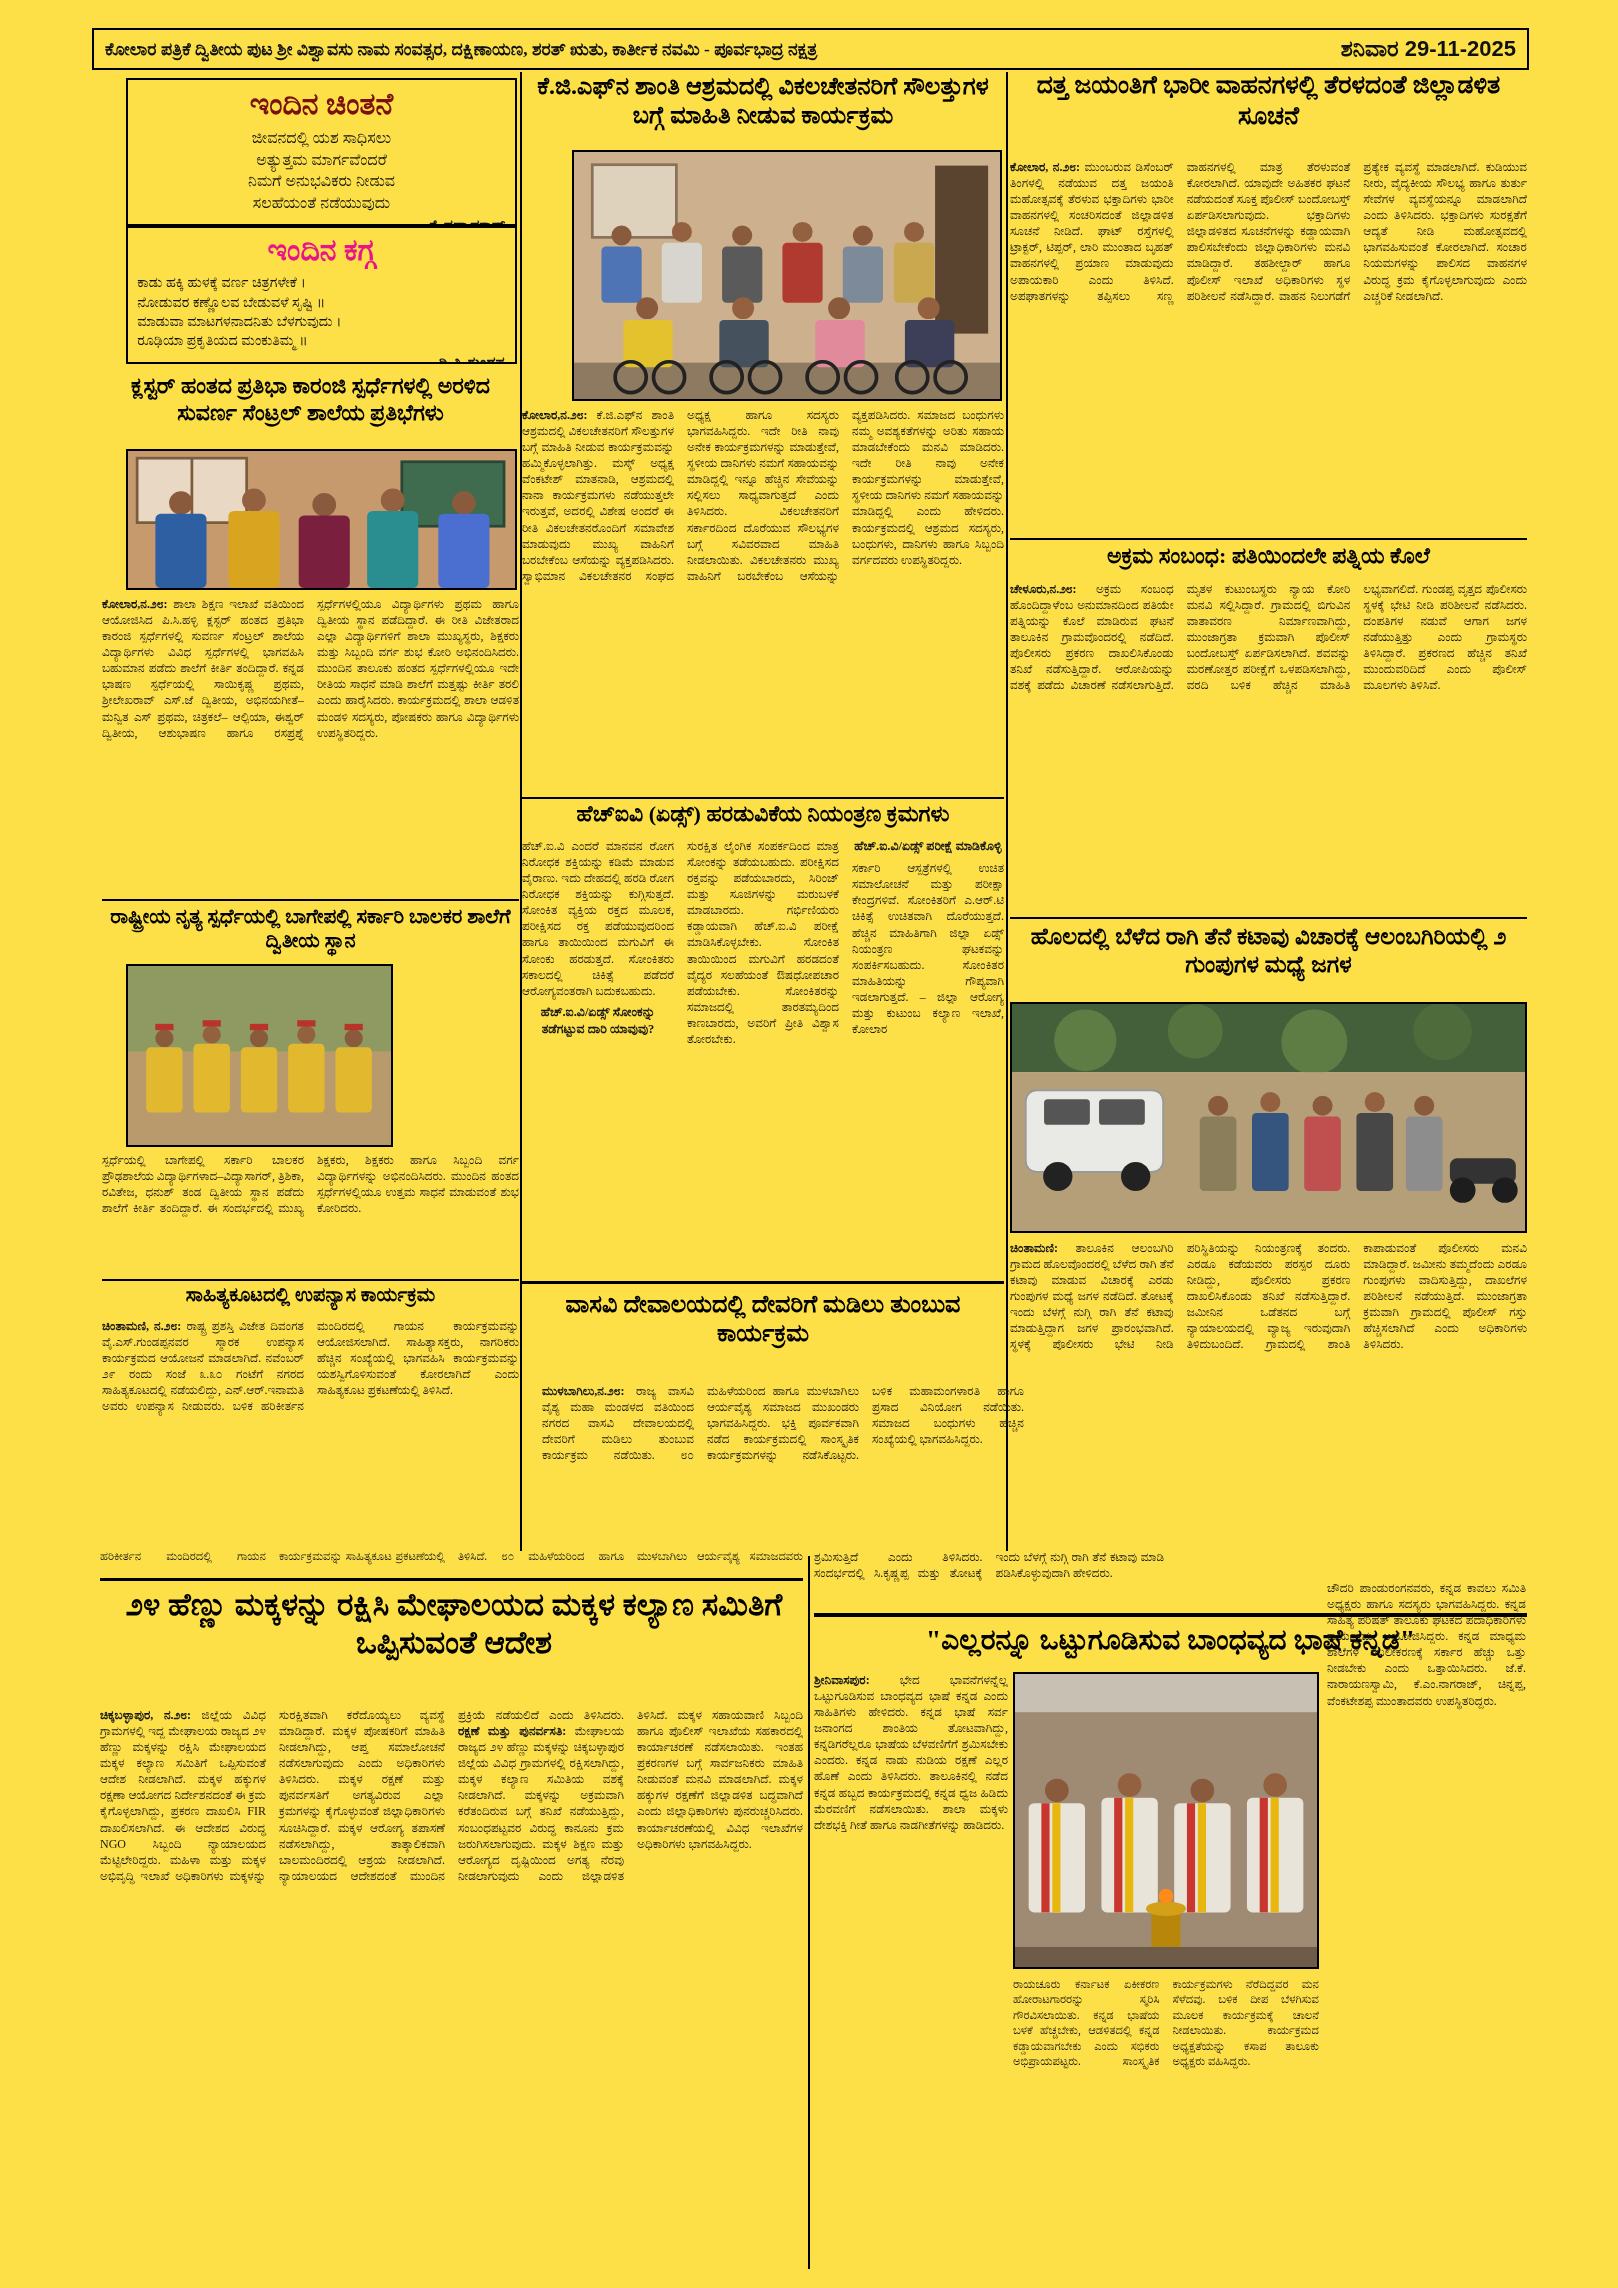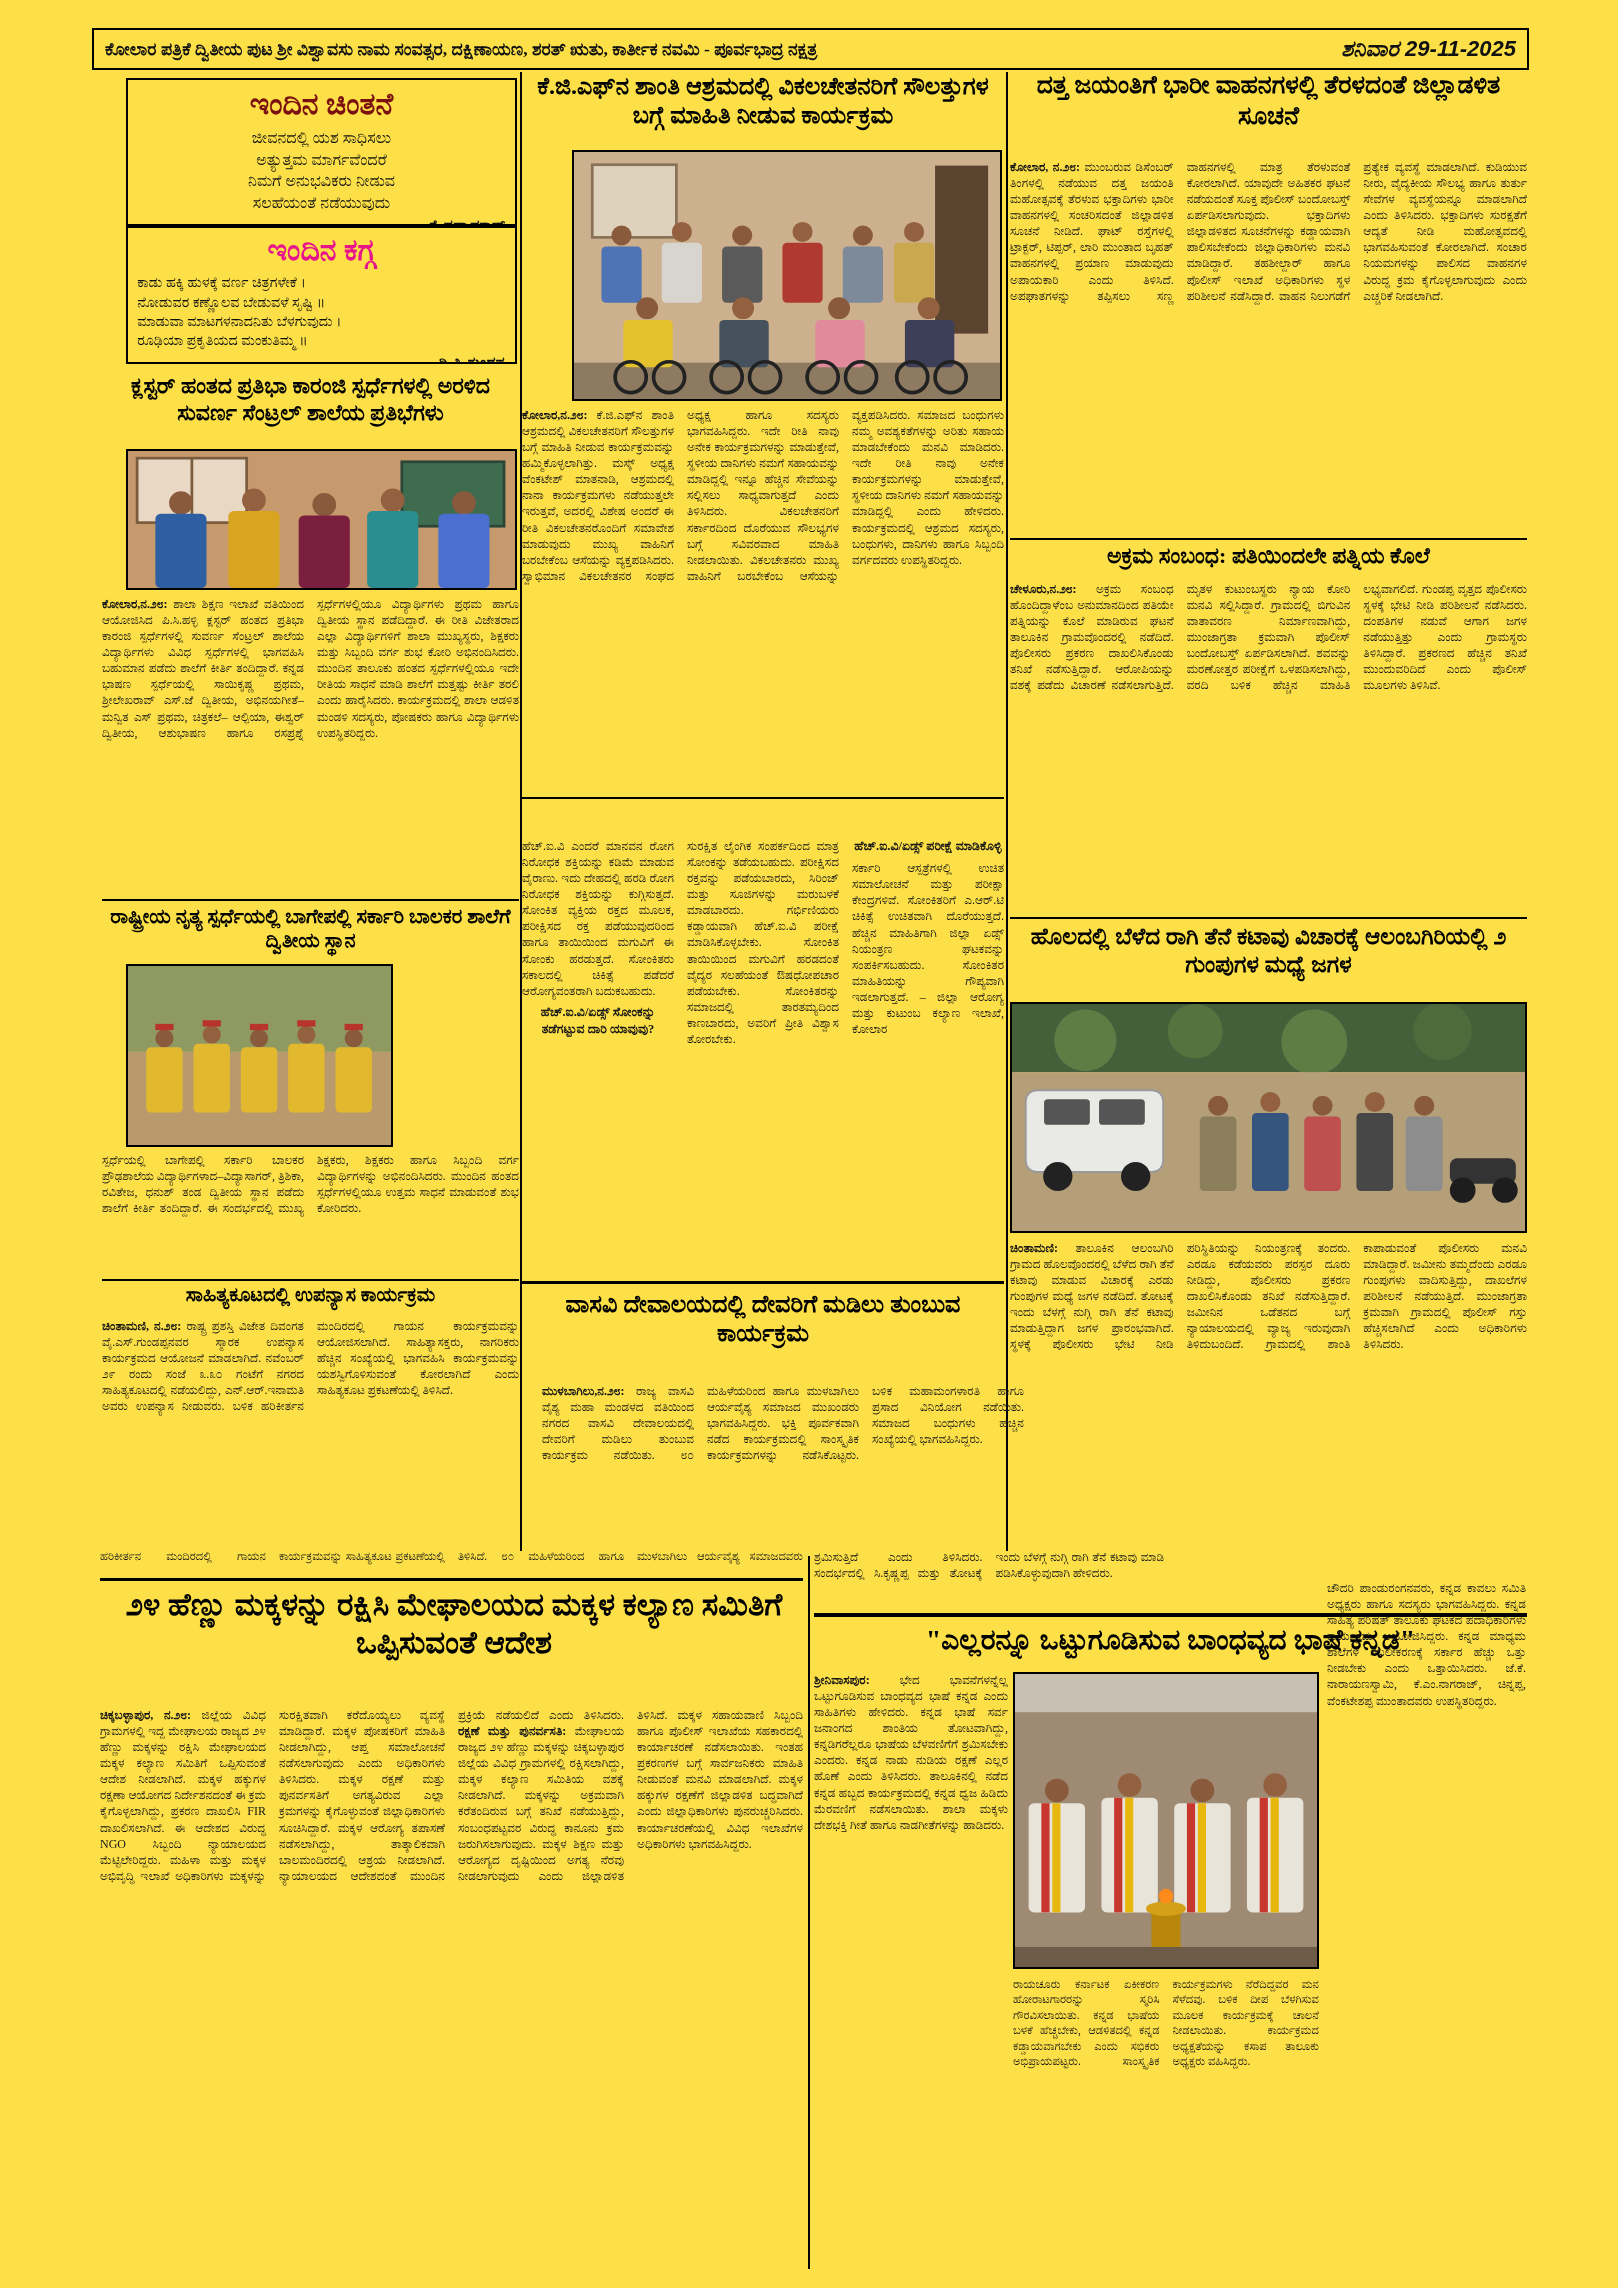--- a/index.html
+++ b/index.html
@@ -3,21 +3,21 @@
 <meta charset="utf-8">
 <style>
   html,body{margin:0;padding:0;background:#e8e8e4;}
   #page{position:relative;width:1619px;height:2289px;background:#fde047;margin:0 auto;
         font-family:"Liberation Serif","DejaVu Serif",serif;color:#111;overflow:hidden;}
   .abs{position:absolute;}
   
   #masthead{left:92px;top:28px;width:1411px;height:38px;border:2.8px solid #000;
             display:flex;justify-content:space-between;align-items:center;padding:0 11px;}
   #masthead .mh-left{font-weight:bold;font-size:17.5px;}
-  #masthead .mh-date{font-weight:bold;font-size:22px;font-family:"Liberation Sans",sans-serif;font-style:italic;}
+  #masthead .mh-date{font-weight:bold;font-size:22px;font-family:"Liberation Sans",sans-serif;}
   
   .feature-box{border:2.8px solid #000;text-align:center;padding:5.5px 9.2px;box-sizing:border-box;overflow:hidden;}
   .feature-title{font-weight:bold;font-size:30px;line-height:1.15;margin:1.8px 0 5.5px 0;}
   .feature-line{font-size:16px;line-height:1.35;}
   .feature-sig{font-weight:bold;font-size:14.3px;text-align:right;margin-top:3.7px;}
   
   .hl{font-weight:bold;text-align:center;line-height:1.22;color:#000;overflow:hidden;}
   
   .body-text{font-size:12px;line-height:1.34;text-align:justify;overflow:hidden;color:#161616;}
   .cols2{column-count:2;column-gap:13px;}
@@ -167,20 +167,21 @@
           <circle cx="412" cy="248" r="17" fill="none" stroke="#222" stroke-width="4"></circle>
       </g>
     </svg>
   </div>
 
   <div class="abs body-text cols3" style="left:522px;top:407px;width:482px;height:388px;">
     <span class="dateline">ಕೋಲಾರ,ನ.೨೮: </span><span>ಕೆ.ಜಿ.ಎಫ್‌ನ ಶಾಂತಿ ಆಶ್ರಮದಲ್ಲಿ ವಿಕಲಚೇತನರಿಗೆ ಸೌಲತ್ತುಗಳ ಬಗ್ಗೆ ಮಾಹಿತಿ ನೀಡುವ ಕಾರ್ಯಕ್ರಮವನ್ನು ಹಮ್ಮಿಕೊಳ್ಳಲಾಗಿತ್ತು. ಮಸ್ಕ್ ಅಧ್ಯಕ್ಷ ವೆಂಕಟೇಶ್ ಮಾತನಾಡಿ, ಆಶ್ರಮದಲ್ಲಿ ನಾನಾ ಕಾರ್ಯಕ್ರಮಗಳು ನಡೆಯುತ್ತಲೇ ಇರುತ್ತವೆ, ಅದರಲ್ಲಿ ವಿಶೇಷ ಅಂದರೆ ಈ ರೀತಿ ವಿಕಲಚೇತನರೊಂದಿಗೆ ಸಮಾವೇಶ ಮಾಡುವುದು ಮುಖ್ಯ ವಾಹಿನಿಗೆ ಬರಬೇಕೆಂಬ ಆಸೆಯನ್ನು ವ್ಯಕ್ತಪಡಿಸಿದರು. ಸ್ವಾಭಿಮಾನ ವಿಕಲಚೇತನರ ಸಂಘದ ಅಧ್ಯಕ್ಷ ಹಾಗೂ ಸದಸ್ಯರು ಭಾಗವಹಿಸಿದ್ದರು. ಇದೇ ರೀತಿ ನಾವು ಅನೇಕ ಕಾರ್ಯಕ್ರಮಗಳನ್ನು ಮಾಡುತ್ತೇವೆ, ಸ್ಥಳೀಯ ದಾನಿಗಳು ನಮಗೆ ಸಹಾಯವನ್ನು ಮಾಡಿದ್ದಲ್ಲಿ ಇನ್ನೂ ಹೆಚ್ಚಿನ ಸೇವೆಯನ್ನು ಸಲ್ಲಿಸಲು ಸಾಧ್ಯವಾಗುತ್ತದೆ ಎಂದು ತಿಳಿಸಿದರು. ವಿಕಲಚೇತನರಿಗೆ ಸರ್ಕಾರದಿಂದ ದೊರೆಯುವ ಸೌಲಭ್ಯಗಳ ಬಗ್ಗೆ ಸವಿವರವಾದ ಮಾಹಿತಿ ನೀಡಲಾಯಿತು. ವಿಕಲಚೇತನರು ಮುಖ್ಯ ವಾಹಿನಿಗೆ ಬರಬೇಕೆಂಬ ಆಸೆಯನ್ನು ವ್ಯಕ್ತಪಡಿಸಿದರು. ಸಮಾಜದ ಬಂಧುಗಳು ನಮ್ಮ ಅವಶ್ಯಕತೆಗಳನ್ನು ಅರಿತು ಸಹಾಯ ಮಾಡಬೇಕೆಂದು ಮನವಿ ಮಾಡಿದರು. ಇದೇ ರೀತಿ ನಾವು ಅನೇಕ ಕಾರ್ಯಕ್ರಮಗಳನ್ನು ಮಾಡುತ್ತೇವೆ, ಸ್ಥಳೀಯ ದಾನಿಗಳು ನಮಗೆ ಸಹಾಯವನ್ನು ಮಾಡಿದ್ದಲ್ಲಿ ಎಂದು ಹೇಳಿದರು. ಕಾರ್ಯಕ್ರಮದಲ್ಲಿ ಆಶ್ರಮದ ಸದಸ್ಯರು, ಬಂಧುಗಳು, ದಾನಿಗಳು ಹಾಗೂ ಸಿಬ್ಬಂದಿ ವರ್ಗದವರು ಉಪಸ್ಥಿತರಿದ್ದರು.</span>
   </div>
 
   <div class="abs rule" style="left:522px;top:797px;width:482px;height:1.8px;"></div>
+  <div class="abs hl" style="left:522px;top:801px;width:482px;height:33px;font-size:22px;">ಹೆಚ್ಐವಿ (ಏಡ್ಸ್) ಹರಡುವಿಕೆಯ ನಿಯಂತ್ರಣ ಕ್ರಮಗಳು</div>
   <div class="abs body-text cols3" style="left:522px;top:838px;width:482px;height:439px;">
     <span>ಹೆಚ್.ಐ.ವಿ ಎಂದರೆ ಮಾನವನ ರೋಗ ನಿರೋಧಕ ಶಕ್ತಿಯನ್ನು ಕಡಿಮೆ ಮಾಡುವ ವೈರಾಣು. ಇದು ದೇಹದಲ್ಲಿ ಹರಡಿ ರೋಗ ನಿರೋಧಕ ಶಕ್ತಿಯನ್ನು ಕುಗ್ಗಿಸುತ್ತದೆ. ಸೋಂಕಿತ ವ್ಯಕ್ತಿಯ ರಕ್ತದ ಮೂಲಕ, ಪರೀಕ್ಷಿಸದ ರಕ್ತ ಪಡೆಯುವುದರಿಂದ ಹಾಗೂ ತಾಯಿಯಿಂದ ಮಗುವಿಗೆ ಈ ಸೋಂಕು ಹರಡುತ್ತದೆ. ಸೋಂಕಿತರು ಸಕಾಲದಲ್ಲಿ ಚಿಕಿತ್ಸೆ ಪಡೆದರೆ ಆರೋಗ್ಯವಂತರಾಗಿ ಬದುಕಬಹುದು.</span>
     <div class="subhead">ಹೆಚ್.ಐ.ವಿ/ಏಡ್ಸ್ ಸೋಂಕನ್ನು ತಡೆಗಟ್ಟುವ ದಾರಿ ಯಾವುವು?</div>
     <span>ಸುರಕ್ಷಿತ ಲೈಂಗಿಕ ಸಂಪರ್ಕದಿಂದ ಮಾತ್ರ ಸೋಂಕನ್ನು ತಡೆಯಬಹುದು. ಪರೀಕ್ಷಿಸದ ರಕ್ತವನ್ನು ಪಡೆಯಬಾರದು, ಸಿರಿಂಜ್ ಮತ್ತು ಸೂಜಿಗಳನ್ನು ಮರುಬಳಕೆ ಮಾಡಬಾರದು. ಗರ್ಭಿಣಿಯರು ಕಡ್ಡಾಯವಾಗಿ ಹೆಚ್.ಐ.ವಿ ಪರೀಕ್ಷೆ ಮಾಡಿಸಿಕೊಳ್ಳಬೇಕು. ಸೋಂಕಿತ ತಾಯಿಯಿಂದ ಮಗುವಿಗೆ ಹರಡದಂತೆ ವೈದ್ಯರ ಸಲಹೆಯಂತೆ ಔಷಧೋಪಚಾರ ಪಡೆಯಬೇಕು. ಸೋಂಕಿತರನ್ನು ಸಮಾಜದಲ್ಲಿ ತಾರತಮ್ಯದಿಂದ ಕಾಣಬಾರದು, ಅವರಿಗೆ ಪ್ರೀತಿ ವಿಶ್ವಾಸ ತೋರಬೇಕು.</span>
     <div class="subhead">ಹೆಚ್.ಐ.ವಿ/ಏಡ್ಸ್ ಪರೀಕ್ಷೆ ಮಾಡಿಕೊಳ್ಳಿ</div>
     <span>ಸರ್ಕಾರಿ ಆಸ್ಪತ್ರೆಗಳಲ್ಲಿ ಉಚಿತ ಸಮಾಲೋಚನೆ ಮತ್ತು ಪರೀಕ್ಷಾ ಕೇಂದ್ರಗಳಿವೆ. ಸೋಂಕಿತರಿಗೆ ಎ.ಆರ್.ಟಿ ಚಿಕಿತ್ಸೆ ಉಚಿತವಾಗಿ ದೊರೆಯುತ್ತದೆ. ಹೆಚ್ಚಿನ ಮಾಹಿತಿಗಾಗಿ ಜಿಲ್ಲಾ ಏಡ್ಸ್ ನಿಯಂತ್ರಣ ಘಟಕವನ್ನು ಸಂಪರ್ಕಿಸಬಹುದು. ಸೋಂಕಿತರ ಮಾಹಿತಿಯನ್ನು ಗೌಪ್ಯವಾಗಿ ಇಡಲಾಗುತ್ತದೆ. – ಜಿಲ್ಲಾ ಆರೋಗ್ಯ ಮತ್ತು ಕುಟುಂಬ ಕಲ್ಯಾಣ ಇಲಾಖೆ, ಕೋಲಾರ</span>
   </div>
 
   <div class="abs rule" style="left:522px;top:1281px;width:482px;height:2.8px;"></div>
   <div class="abs hl" style="left:522px;top:1290px;width:482px;height:85px;font-size:24px;">ವಾಸವಿ ದೇವಾಲಯದಲ್ಲಿ ದೇವರಿಗೆ ಮಡಿಲು ತುಂಬುವ ಕಾರ್ಯಕ್ರಮ</div>

